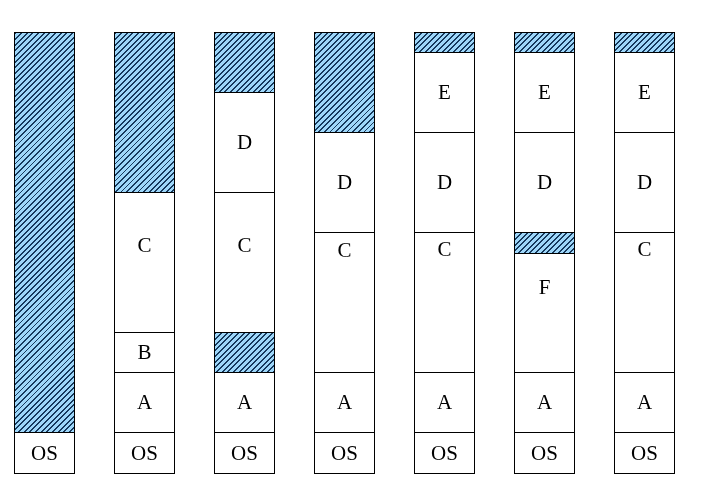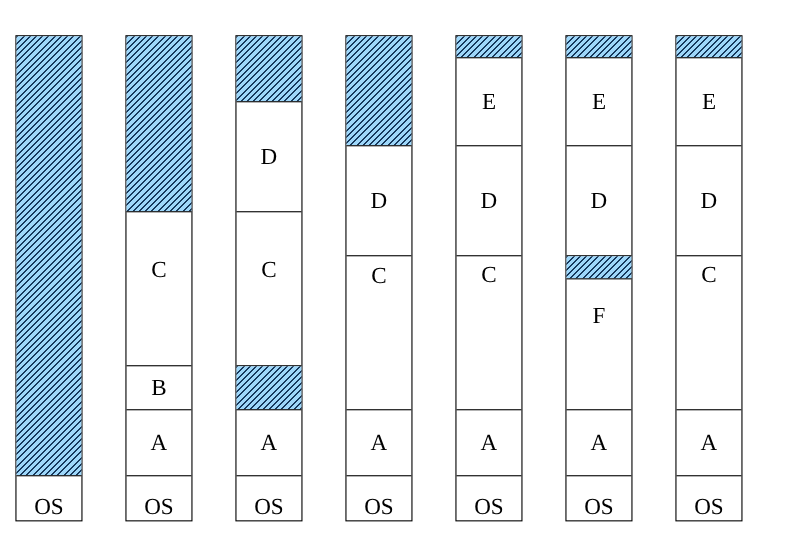--- a/index.html
+++ b/index.html
@@ -31,21 +31,21 @@
     position: relative;
     box-sizing: border-box;
     border-bottom: 1px solid #000;
     display: flex;
     align-items: center;
     justify-content: center;
     font-size: 21px;
     color: #000;
     flex: 0 0 auto;
   }
-  .seg:last-child { border-bottom: none; align-items: flex-end; }
+  .seg:last-child { border-bottom: none; }
   .seg.free {
     background: repeating-linear-gradient(
       135deg,
       var(--hatch-line) 0 1.3px,
       var(--hatch-bg) 1.3px 4px
     );
   }
   .seg .lbl-abs {
     position: absolute;
     left: 0;

